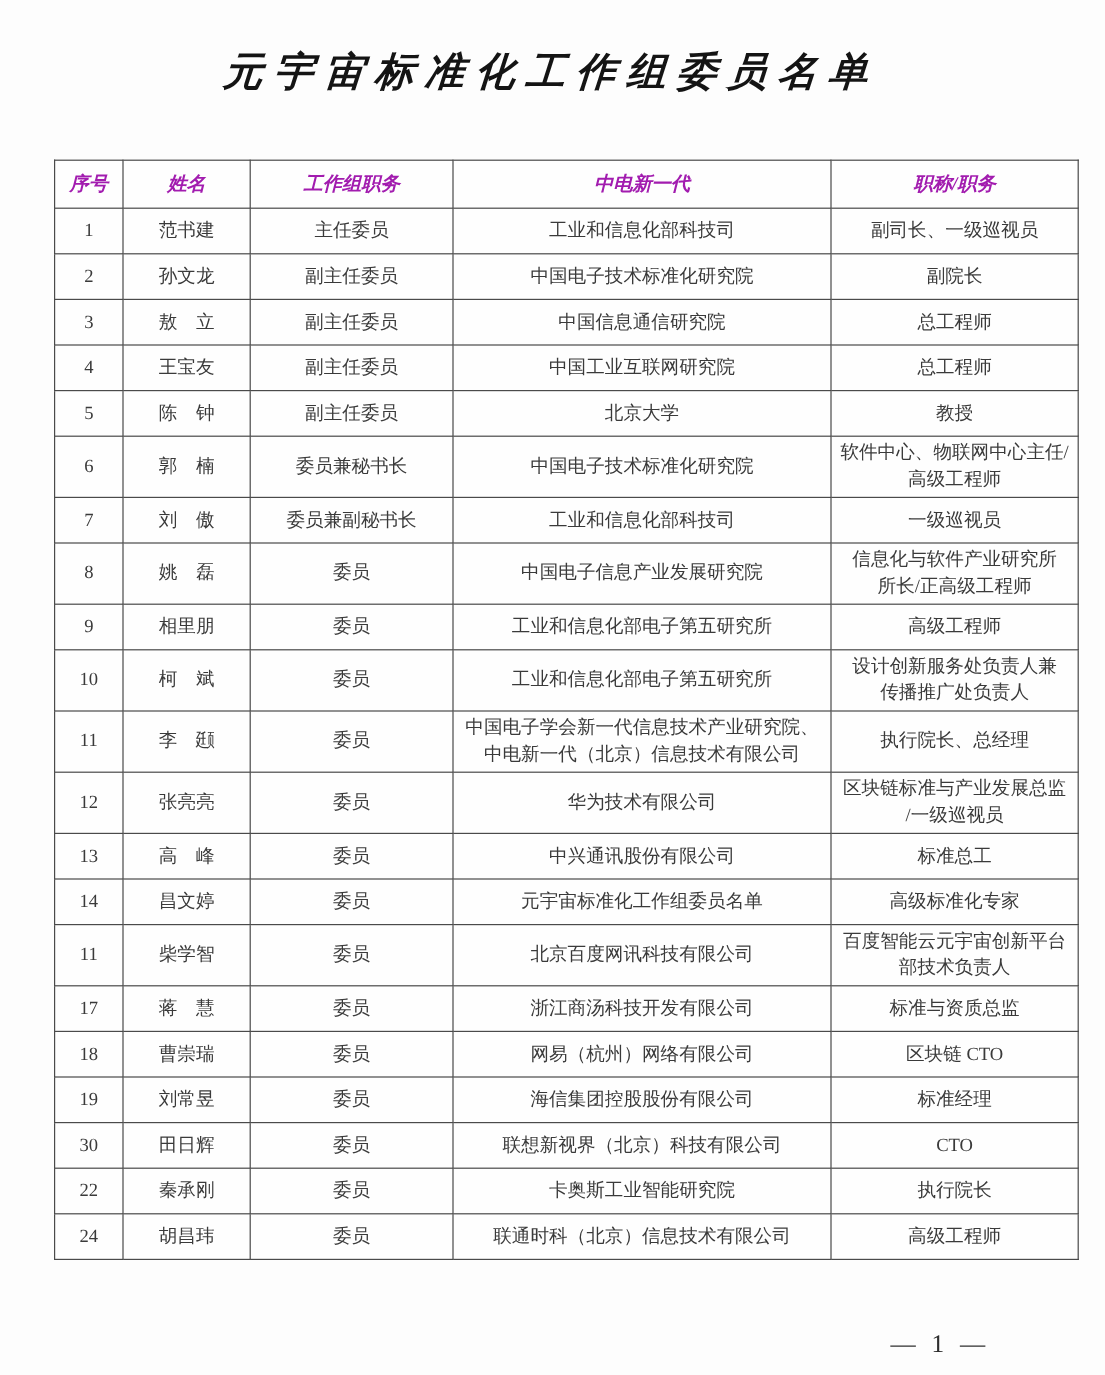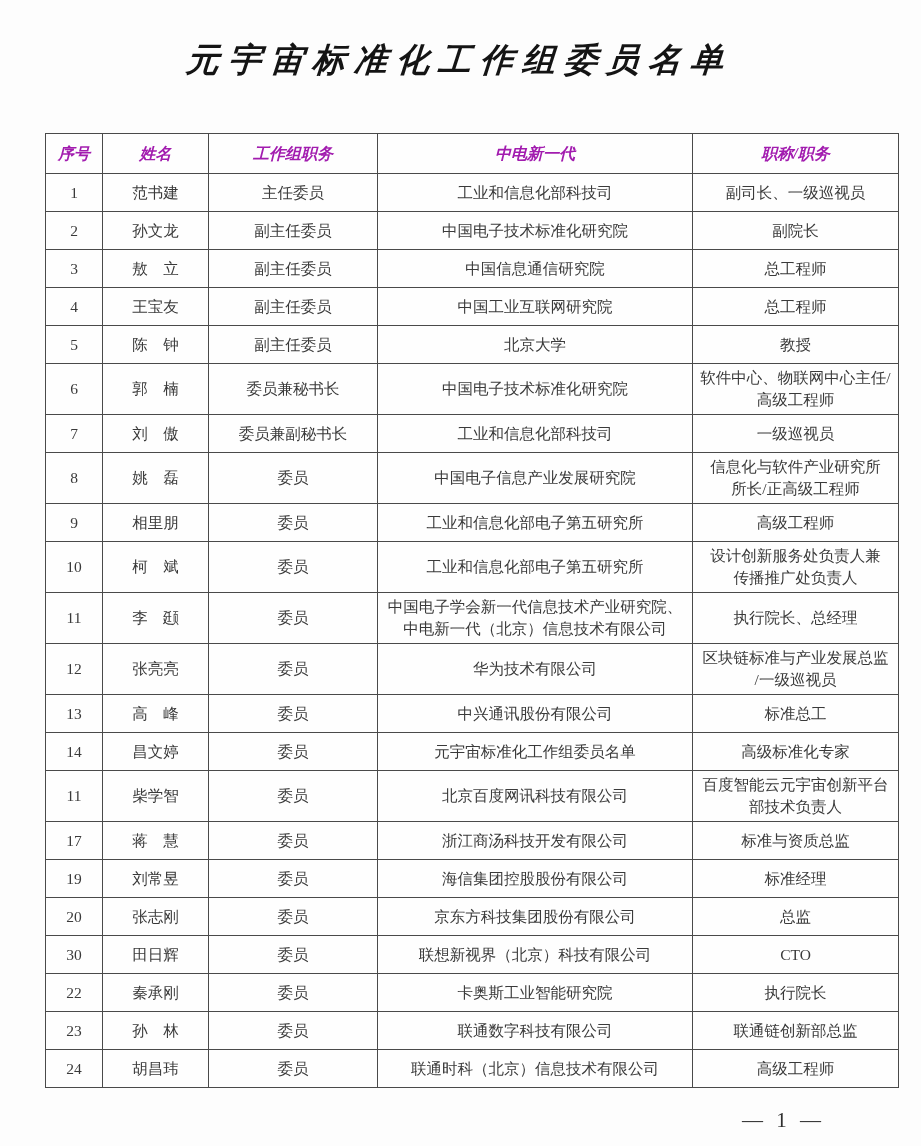--- a/index.html
+++ b/index.html
@@ -208,55 +208,48 @@
 部技术负责人</td>
         </tr>
         <tr>
           <td class="col-no">17</td>
           <td class="col-name">蒋　慧</td>
           <td class="col-role">委员</td>
           <td class="col-unit">浙江商汤科技开发有限公司</td>
           <td class="col-title">标准与资质总监</td>
         </tr>
         <tr>
+          <td class="col-no">18</td>
+          <td class="col-name">曹崇瑞</td>
+          <td class="col-role">委员</td>
+          <td class="col-unit">网易（杭州）网络有限公司</td>
+          <td class="col-title">区块链 CTO</td>
+        </tr>
+        <tr>
           <td class="col-no">19</td>
           <td class="col-name">刘常昱</td>
           <td class="col-role">委员</td>
           <td class="col-unit">海信集团控股股份有限公司</td>
           <td class="col-title">标准经理</td>
         </tr>
         <tr>
-          <td class="col-no">20</td>
-          <td class="col-name">张志刚</td>
-          <td class="col-role">委员</td>
-          <td class="col-unit">京东方科技集团股份有限公司</td>
-          <td class="col-title">总监</td>
-        </tr>
-        <tr>
           <td class="col-no">30</td>
           <td class="col-name">田日辉</td>
           <td class="col-role">委员</td>
           <td class="col-unit">联想新视界（北京）科技有限公司</td>
           <td class="col-title">CTO</td>
         </tr>
         <tr>
           <td class="col-no">22</td>
           <td class="col-name">秦承刚</td>
           <td class="col-role">委员</td>
           <td class="col-unit">卡奥斯工业智能研究院</td>
           <td class="col-title">执行院长</td>
         </tr>
         <tr>
-          <td class="col-no">23</td>
-          <td class="col-name">孙　林</td>
-          <td class="col-role">委员</td>
-          <td class="col-unit">联通数字科技有限公司</td>
-          <td class="col-title">联通链创新部总监</td>
-        </tr>
-        <tr>
           <td class="col-no">24</td>
           <td class="col-name">胡昌玮</td>
           <td class="col-role">委员</td>
           <td class="col-unit">联通时科（北京）信息技术有限公司</td>
           <td class="col-title">高级工程师</td>
         </tr>
       </tbody>
   </table>
 
   <div class="page-number">— 1 —</div>

